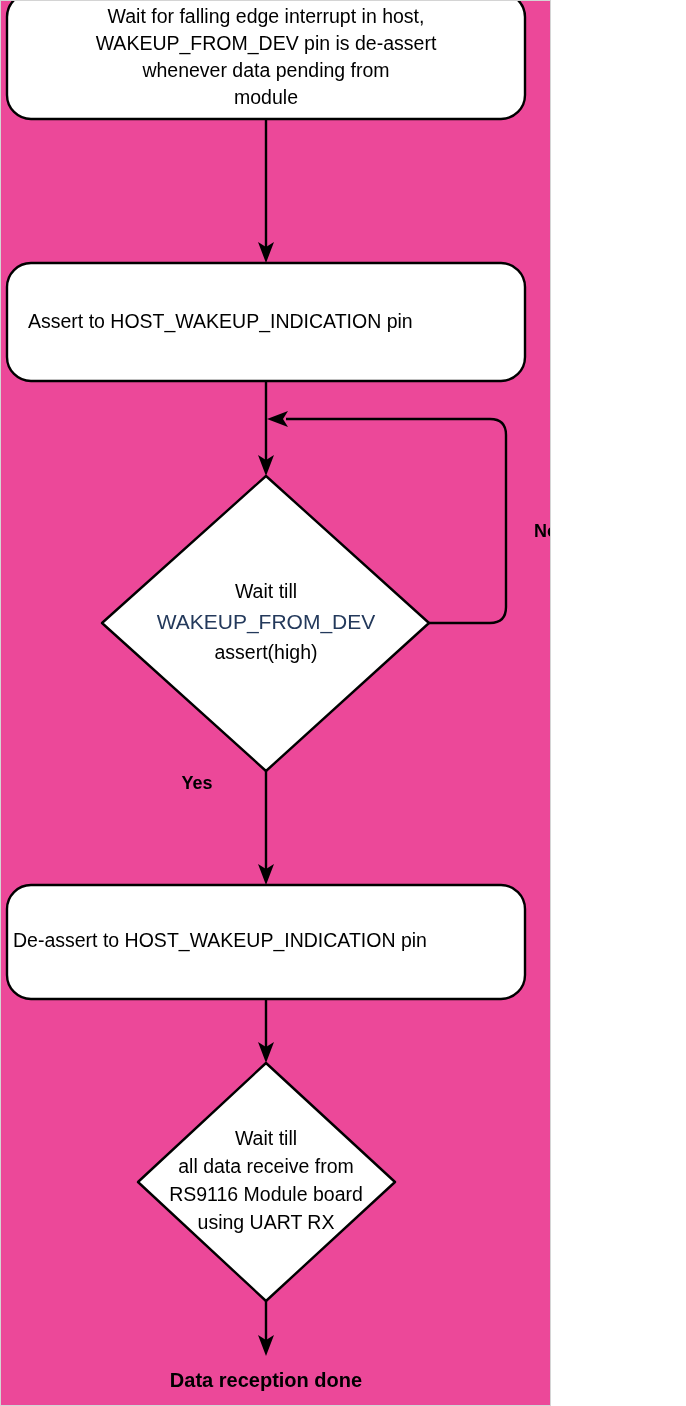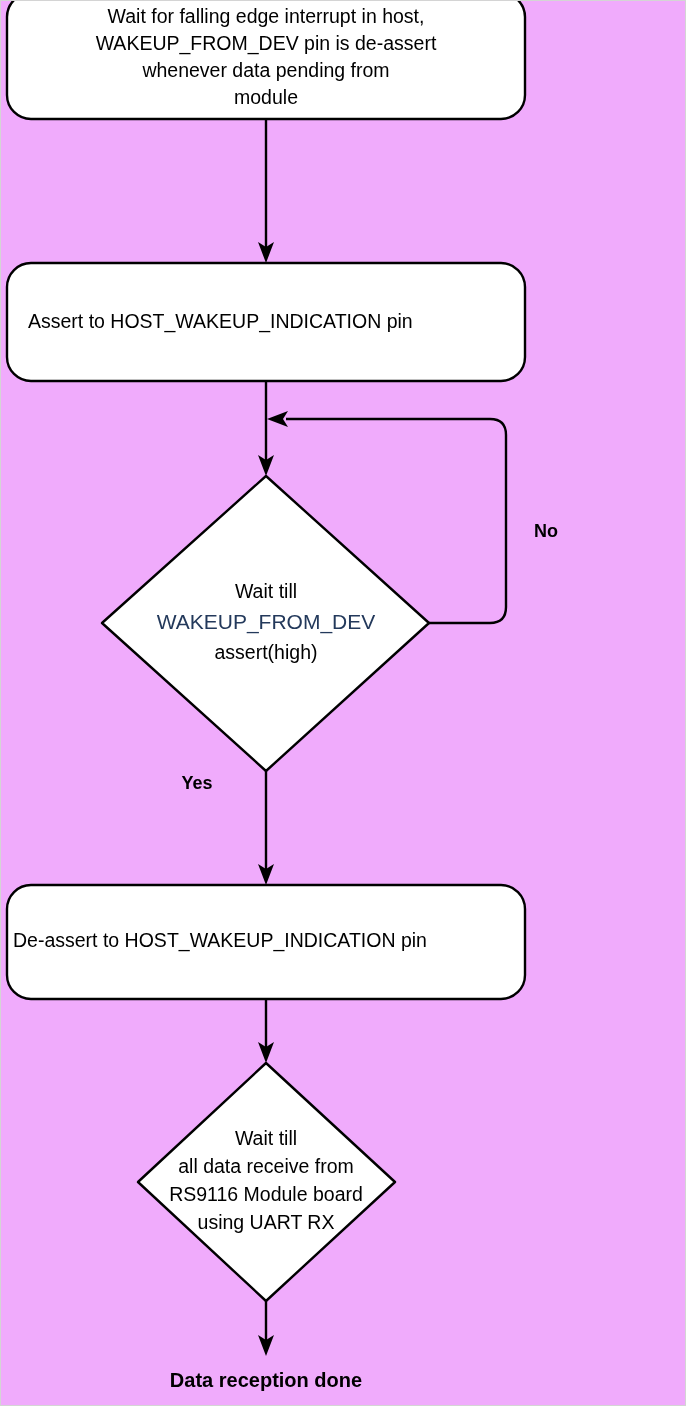--- a/index.html
+++ b/index.html
@@ -6,23 +6,23 @@
   html, body {
     margin: 0;
     padding: 0;
     background: #ffffff;
   }
   body {
     font-family: "Liberation Sans", sans-serif;
   }
   #canvas-wrap {
     position: relative;
-    width: 686px;
+    width: 551px;
     height: 1406px;
-    background: #f0abfc;
+    background: #ec4899;
     box-sizing: border-box;
     border: 1px solid #d4d4d4;
     overflow: hidden;
   }
   #flowchart-svg {
     display: block;
     width: 684px;
     height: 1404px;
   }
   .node-shape {

